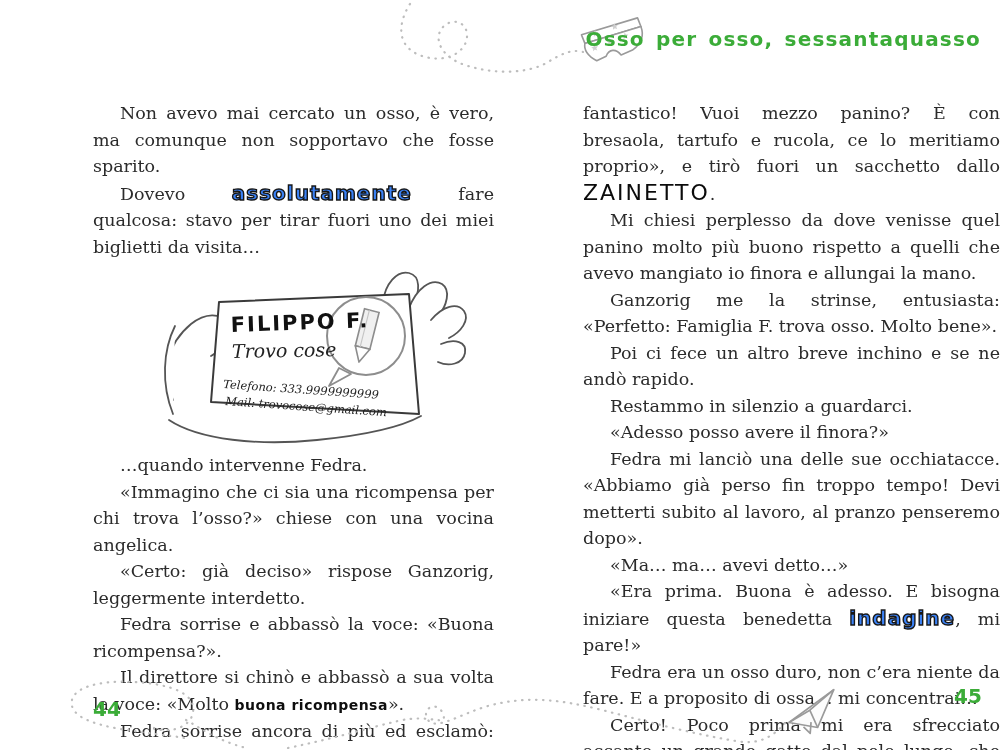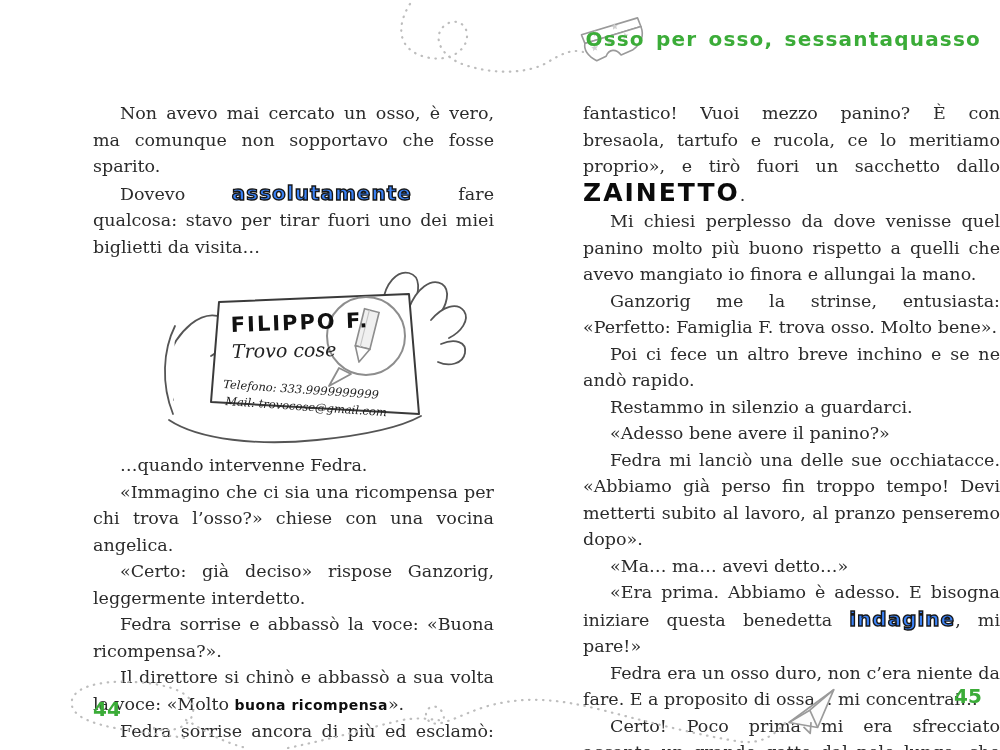--- a/index.html
+++ b/index.html
@@ -16,22 +16,22 @@
   .column-left{left:57px;}
   .column-right{left:547px;width:417px;}
   .para{margin:0;}
   .para.indent{text-indent:27px;}
   .seg-plain{}
   .seg-bubble{font-family:"DejaVu Sans","Liberation Sans",sans-serif;font-weight:700;
               font-size:20px;letter-spacing:1px;color:#3b82f6;
               -webkit-text-stroke:1.4px #161616;text-stroke:1.4px #161616;}
   .seg-marker{font-family:"DejaVu Sans","Liberation Sans",sans-serif;font-weight:700;
               font-size:14px;letter-spacing:.5px;color:#0e0e0e;}
-  .seg-caps{font-family:"DejaVu Sans","Liberation Sans",sans-serif;font-weight:700;
-            font-size:25px;letter-spacing:2px;color:#0b0b0b;}
+  .seg-caps{font-family:"DejaVu Sans","Liberation Sans",sans-serif;font-weight:400;
+            font-size:22px;letter-spacing:2px;color:#0b0b0b;}
   
   .card-figure{position:relative;width:320px;height:178px;margin:8px 0 6px 66px;}
   
   .page-number{position:absolute;font-family:"DejaVu Sans","Liberation Sans",sans-serif;
                font-weight:700;font-size:20px;color:#3bac38;}
   .page-number-left{left:57px;top:697px;}
   .page-number-right{left:918px;top:684px;text-align:center;}
   
   .deco{position:absolute;pointer-events:none;}
   svg text.card-name{font-family:"DejaVu Sans","Liberation Sans",sans-serif;font-weight:700;
@@ -116,24 +116,24 @@
       </div>
   </div>
 
   <div class="column column-right">
     <div>
         <p class="para"><span class="seg-plain">fantastico! Vuoi mezzo panino? È con bresaola, tartufo e rucola, ce lo meritiamo proprio», e tirò fuori un sacchetto dallo </span><span class="seg-caps">ZAINETTO</span><span class="seg-plain">.</span></p>
         <p class="para indent"><span class="seg-plain">Mi chiesi perplesso da dove venisse quel panino molto più buono rispetto a quelli che avevo mangiato io finora e allungai la mano.</span></p>
         <p class="para indent"><span class="seg-plain">Ganzorig me la strinse, entusiasta: «Perfetto: Famiglia F. trova osso. Molto bene».</span></p>
         <p class="para indent"><span class="seg-plain">Poi ci fece un altro breve inchino e se ne andò rapido.</span></p>
         <p class="para indent"><span class="seg-plain">Restammo in silenzio a guardarci.</span></p>
-        <p class="para indent"><span class="seg-plain">«Adesso bene avere il panino?»</span></p>
+        <p class="para indent"><span class="seg-plain">«Adesso posso avere il finora?»</span></p>
         <p class="para indent"><span class="seg-plain">Fedra mi lanciò una delle sue occhiatacce. «Abbiamo già perso fin troppo tempo! Devi metterti subito al lavoro, al pranzo penseremo dopo».</span></p>
         <p class="para indent"><span class="seg-plain">«Ma… ma… avevi detto…»</span></p>
-        <p class="para indent"><span class="seg-plain">«Era prima. Abbiamo è adesso. E bisogna iniziare questa benedetta </span><span class="seg-bubble">indagine</span><span class="seg-plain">, mi pare!»</span></p>
+        <p class="para indent"><span class="seg-plain">«Era prima. Buona è adesso. E bisogna iniziare questa benedetta </span><span class="seg-bubble">indagine</span><span class="seg-plain">, mi pare!»</span></p>
         <p class="para indent"><span class="seg-plain">Fedra era un osso duro, non c’era niente da fare. E a proposito di ossa… mi concentrai…</span></p>
         <p class="para indent"><span class="seg-plain">Certo! Poco prima mi era sfrecciato accanto un grande gatto dal pelo lungo, che stava correndo fuori dal museo appena aveva iniziato a suonare l’</span></p>
       </div>
   </div>
 
   <svg class="deco" style="left:0;top:668px" width="1000" height="82" viewBox="0 0 1000 82">
     <g fill="none" stroke="#bdbdbd" stroke-width="2.2" stroke-linecap="round" stroke-dasharray="0.5 6.5">
 
       <path d="M148,70 C118,64 42,62 36,38 C32,20 62,12 98,14 C136,16 160,26 157,44 C155,60 132,66 118,60"></path>
       <path d="M150,52 C168,62 180,72 210,80"></path>

